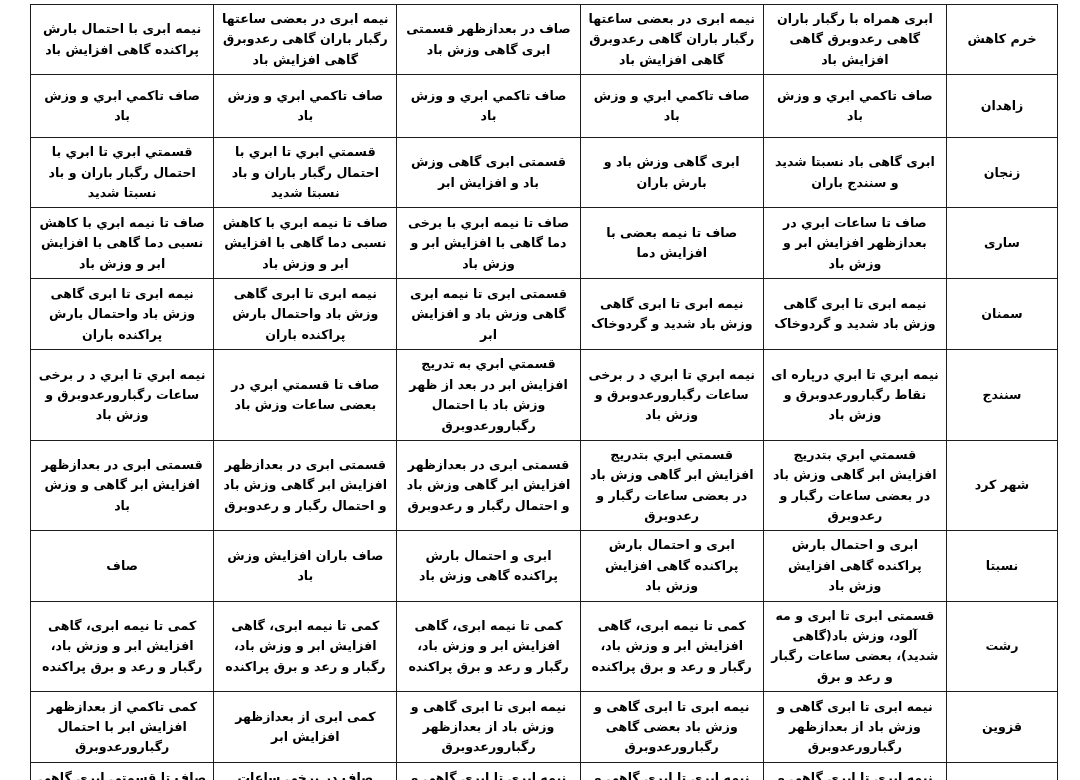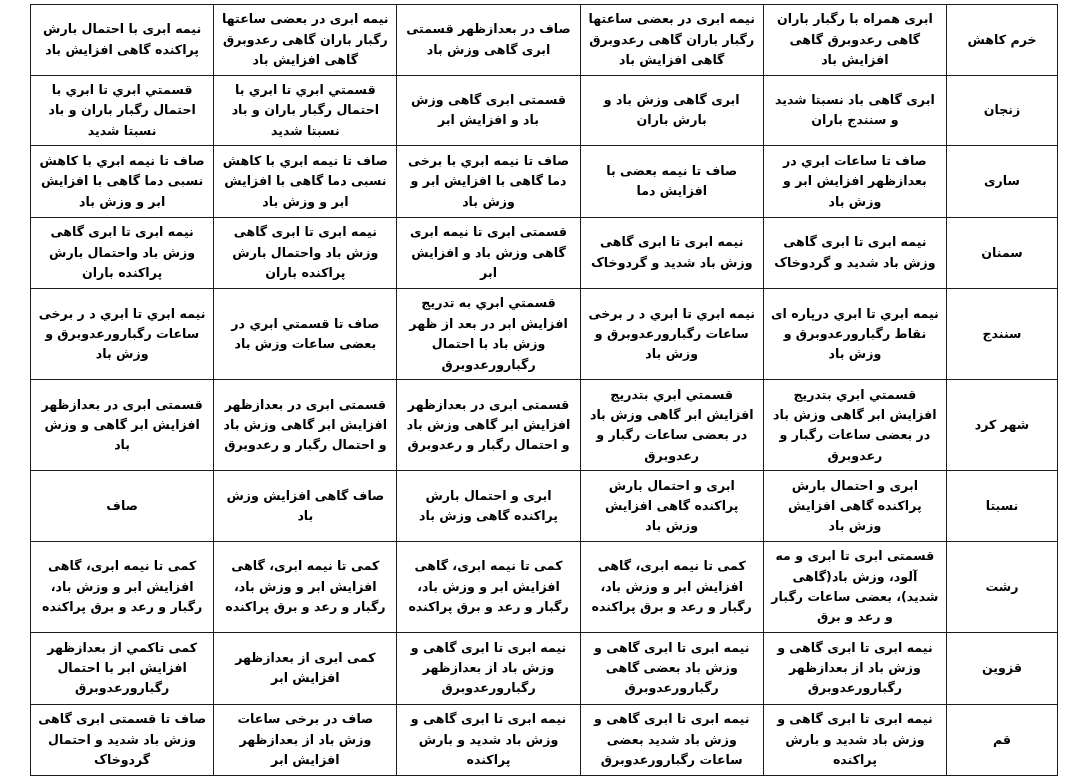--- a/index.html
+++ b/index.html
@@ -69,20 +69,28 @@
   <table class="forecast-table">
     <tbody>
       <tr class="r0">
         <td class="city-cell">خرم کاهش</td>
         <td class="forecast-cell">ابری همراه با رگبار باران گاهی رعدوبرق گاهی افزایش باد</td>
         <td class="forecast-cell">نیمه ابری در بعضی ساعتها رگبار باران گاهی رعدوبرق گاهی افزایش باد</td>
         <td class="forecast-cell">صاف در بعدازظهر قسمتی ابری گاهی وزش باد</td>
         <td class="forecast-cell">نیمه ابری در بعضی ساعتها رگبار باران گاهی رعدوبرق گاهی افزایش باد</td>
         <td class="forecast-cell">نیمه ابری  با احتمال بارش پراکنده گاهی افزایش باد</td>
       </tr>
+      <tr class="r1">
+        <td class="city-cell">زاهدان</td>
+        <td class="forecast-cell">صاف تاکمي ابري و وزش باد</td>
+        <td class="forecast-cell">صاف تاکمي ابري و وزش باد</td>
+        <td class="forecast-cell">صاف تاکمي ابري و وزش باد</td>
+        <td class="forecast-cell">صاف تاکمي ابري و وزش باد</td>
+        <td class="forecast-cell">صاف تاکمي ابري و وزش باد</td>
+      </tr>
       <tr class="r2">
         <td class="city-cell">زنجان</td>
         <td class="forecast-cell">ابری گاهی باد نسبتا شدید و سنندج باران</td>
         <td class="forecast-cell">ابری گاهی وزش باد و بارش باران</td>
         <td class="forecast-cell">قسمتی ابری گاهی وزش باد و افزایش ابر</td>
         <td class="forecast-cell">قسمتي ابري تا ابري با احتمال رگبار باران و باد نسبتا شدید</td>
         <td class="forecast-cell">قسمتي ابري تا ابري با احتمال رگبار باران و باد نسبتا شدید</td>
       </tr>
       <tr class="r3">
         <td class="city-cell">ساری</td>
@@ -114,21 +122,21 @@
         <td class="forecast-cell">قسمتي ابري بتدریج افزایش ابر گاهی وزش باد در بعضی ساعات رگبار و رعدوبرق</td>
         <td class="forecast-cell">قسمتی ابری در بعدازظهر افزایش ابر گاهی وزش باد و احتمال رگبار و رعدوبرق</td>
         <td class="forecast-cell">قسمتی ابری در بعدازظهر افزایش ابر گاهی وزش باد و احتمال رگبار و رعدوبرق</td>
         <td class="forecast-cell">قسمتی ابری در بعدازظهر افزایش ابر گاهی و وزش باد</td>
       </tr>
       <tr class="r7">
         <td class="city-cell">نسبتا</td>
         <td class="forecast-cell">ابری و احتمال بارش پراکنده گاهی افزایش وزش باد</td>
         <td class="forecast-cell">ابری و احتمال بارش پراکنده گاهی افزایش وزش باد</td>
         <td class="forecast-cell">ابری و احتمال بارش پراکنده گاهی وزش باد</td>
-        <td class="forecast-cell">صاف گاهی افزایش وزش باد</td>
+        <td class="forecast-cell">صاف باران افزایش وزش باد</td>
         <td class="forecast-cell">صاف</td>
       </tr>
       <tr class="r8">
         <td class="city-cell">رشت</td>
         <td class="forecast-cell">قسمتی ابری تا ابری و مه آلود، وزش باد(گاهی شدید)، بعضی ساعات رگبار و رعد و برق</td>
         <td class="forecast-cell">کمی تا نیمه ابری، گاهی افزایش ابر و وزش باد، رگبار و رعد و برق پراکنده</td>
         <td class="forecast-cell">کمی تا نیمه ابری، گاهی افزایش ابر و وزش باد، رگبار و رعد و برق پراکنده</td>
         <td class="forecast-cell">کمی تا نیمه ابری، گاهی افزایش ابر و وزش باد، رگبار و رعد و برق پراکنده</td>
         <td class="forecast-cell">کمی تا نیمه ابری، گاهی افزایش ابر و وزش باد، رگبار و رعد و برق پراکنده</td>
       </tr>

